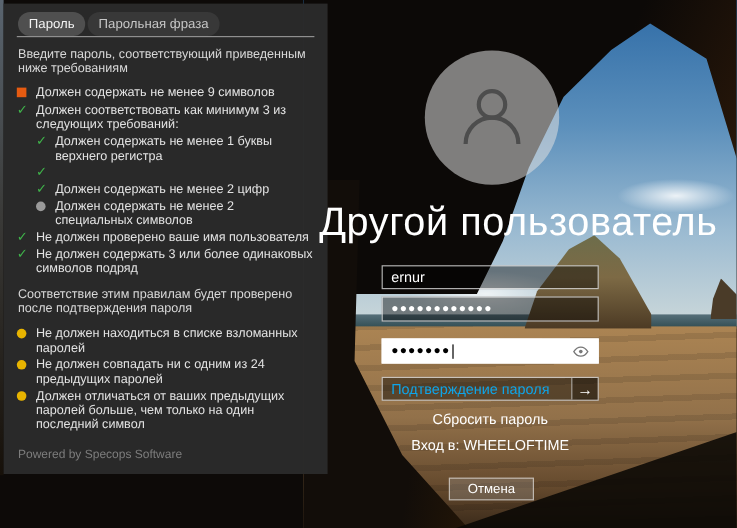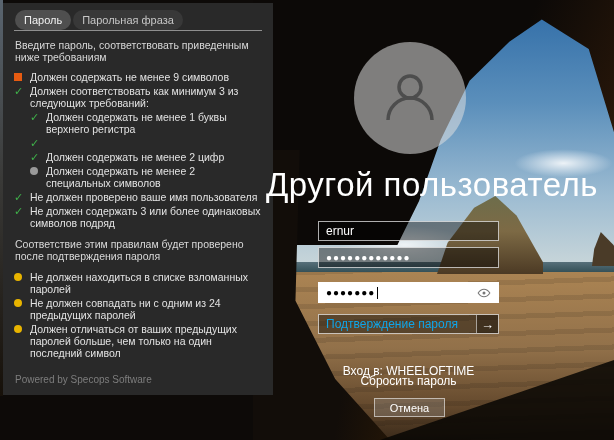--- a/index.html
+++ b/index.html
@@ -109,21 +109,21 @@
   .caret{display:inline-block;width:1px;height:12px;background:#000;margin-left:2px;}
   .eye{margin-left:auto;display:flex;align-items:center;}
   .f-confirm .ph{color:#0ea5e9;font-size:12px;letter-spacing:0;}
   .submit-btn{
     margin-left:auto;width:21px;height:100%;display:flex;align-items:center;justify-content:center;
     background:rgba(0,0,0,.28);border-left:1px solid rgba(255,255,255,.55);
     color:#fff;font-size:13px;cursor:pointer;
   }
   .reset-link{
     position:absolute;left:318px;top:342px;width:181px;text-align:center;
-    color:#fff;font-size:12px;cursor:pointer;margin-top:32px;
+    color:#fff;font-size:12px;cursor:pointer;
   }
   .domain-line{
     position:absolute;left:318px;top:364px;width:181px;text-align:center;
     color:#fff;font-size:12px;
   }
   .cancel-btn{
     position:absolute;left:374px;top:398px;width:71px;height:19px;box-sizing:border-box;
     background:rgba(160,160,160,.28);border:1px solid rgba(255,255,255,.55);
     color:#fff;font-size:11px;display:flex;align-items:center;justify-content:center;cursor:pointer;
   }
@@ -141,21 +141,21 @@
   <div class="cave-left"></div>
   <div class="shadow-br"></div>
   <div class="left-sliver"></div>
 </div>
 
 <div class="panel">
   <div class="tabs">
     <div class="tab active">Пароль</div>
     <div class="tab">Парольная фраза</div>
   </div>
-  <div class="intro">Введите пароль, соответствовать приведенным ниже требованиям</div>
+  <div class="intro">Введите пароль, соответствующий приведенным ниже требованиям</div>
 
   <div class="req-item">
     <span class="req-icon" data-status="failed"></span>
     <span class="req-text">Должен содержать не менее 9 символов</span>
   </div>
   <div class="req-item">
     <span class="req-icon" data-status="met"></span>
     <span class="req-text">Должен соответствовать как минимум 3 из следующих требований:</span>
   </div>
   <div class="req-item sub">

